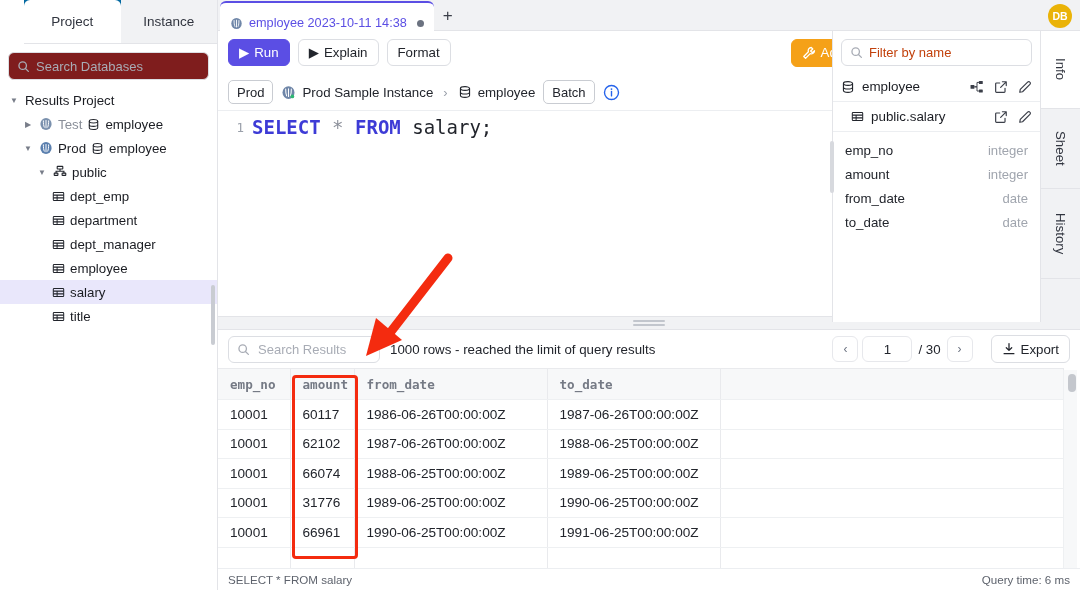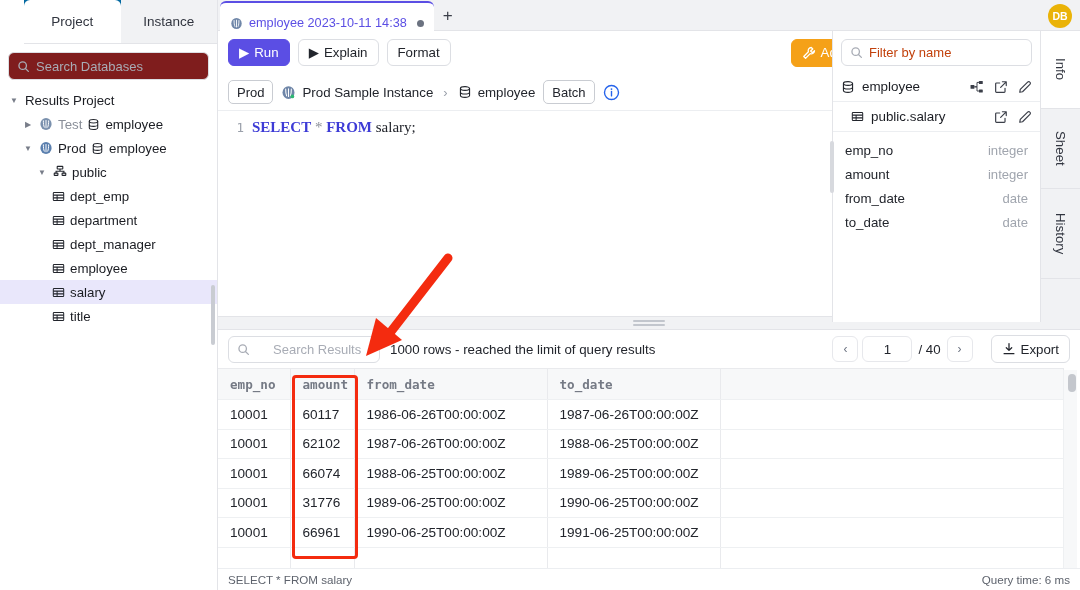--- a/index.html
+++ b/index.html
@@ -79,38 +79,38 @@
     height: 24px; border: 1px solid #c9ccd2; border-radius: 5px; background: #fff;
     display: inline-flex; align-items: center; padding: 0 8px; font-size: 13px; color: #22252c; cursor: pointer;
   }
   .crumb-item { display: inline-flex; align-items: center; gap: 6px; font-size: 13.3px; color: #22252c; cursor: pointer; }
   .crumb-sep { color: #9aa0aa; font-size: 13px; margin: 0 2px; }
 
   
   .editor-wrap { position: relative; height: 206px; background: #fff; border-top: 1px solid #eceef1; }
   .editor { display: flex; padding-top: 6px; font-family: "DejaVu Sans Mono", monospace; }
   .gutter { width: 34px; text-align: right; padding-right: 8px; color: #9aa0aa; font-size: 12.5px; line-height: 21px; }
-  .code { font-size: 15px; line-height: 21px; color: #22252c; white-space: pre; font-family: Liberation Serif, serif; }
+  .code { font-size: 19px; line-height: 21px; color: #22252c; white-space: pre; }
   .kw { color: #3d3bd6; font-weight: 600; }
   .star { color: #8b8f99; }
   .ed-track { position: absolute; right: 0; top: 0; width: 14px; height: 206px; background: #f5f6f8; }
   .ed-top { position:absolute; right: 2px; top: 4px; width: 10px; height: 3px; background: #8a7ff0; border-radius: 2px; }
   .ed-thumb { position: absolute; right: 4px; top: 66px; width: 5px; height: 46px; background: #b9bdc6; border-radius: 3px; }
   .ed-mark { position:absolute; right: 1px; top: 36px; width: 12px; height: 2px; background: #dfe1e5; }
 
   .splitter { height: 14px; background: #f1f2f4; display: flex; align-items: center; justify-content: center;
     border-top: 1px solid #e3e4e8; border-bottom: 1px solid #e3e4e8; cursor: row-resize; }
   .grip { width: 32px; }
   .grip i { display: block; height: 2px; background: #c2c6cd; border-radius: 2px; margin: 2px 0; }
 
   
   .results { flex: 1; display: flex; flex-direction: column; background: #fff; position: relative; }
   .rbar { height: 38px; display: flex; align-items: center; gap: 10px; padding: 0 10px; }
   .rsearch { width: 152px; height: 27px; border: 1px solid #dcdee3; border-radius: 6px;
-    display: flex; align-items: center; gap: 23px; padding: 0 8px; background: #fff; }
+    display: flex; align-items: center; gap: 8px; padding: 0 8px; background: #fff; }
   .rsearch .ph { font-size: 13px; color: #a8acb5; }
   .rinfo { font-size: 13.3px; color: #22252c; }
   .pager { display: flex; align-items: center; gap: 4px; }
   .pg-btn { width: 26px; height: 26px; border: 1px solid #e7e8ec; border-radius: 6px; background: #fff;
     display: flex; align-items: center; justify-content: center; font-size: 12px; color: #6b7280; cursor: pointer; }
   .pg-input { width: 50px; height: 26px; border: 1px solid #e7e8ec; border-radius: 6px; background: #fff;
     display: flex; align-items: center; justify-content: center; font-size: 13.3px; color: #22252c; }
   .pg-total { font-size: 13.3px; color: #22252c; padding: 0 2px; }
 
   table.grid { border-collapse: collapse; table-layout: fixed; width: 845px; }
@@ -436,21 +436,21 @@
         </div>
         <div class="rinfo">1000 rows  -  reached the limit of query results</div>
         <div class="spacer"></div>
         <div class="pager">
           <div class="pg-btn">
               <span>‹</span>
             </div>
           <div class="pg-input">
               <span>1</span>
             </div>
-          <div class="pg-total">/ 40</div>
+          <div class="pg-total">/ 30</div>
           <div class="pg-btn">
               <span>›</span>
             </div>
         </div>
         <div class="btn" style="margin-left:8px;height:28px;">
           <span>
             <svg width="14" height="14" viewBox="0 0 16 16" fill="none" stroke="#22252c" stroke-width="1.45" stroke-linecap="round" stroke-linejoin="round">
                 <path d="M8 1.8v7.6M4.9 6.5 8 9.6l3.1-3.1M2.4 13.4h11.2"></path>
               </svg>
           </span>

